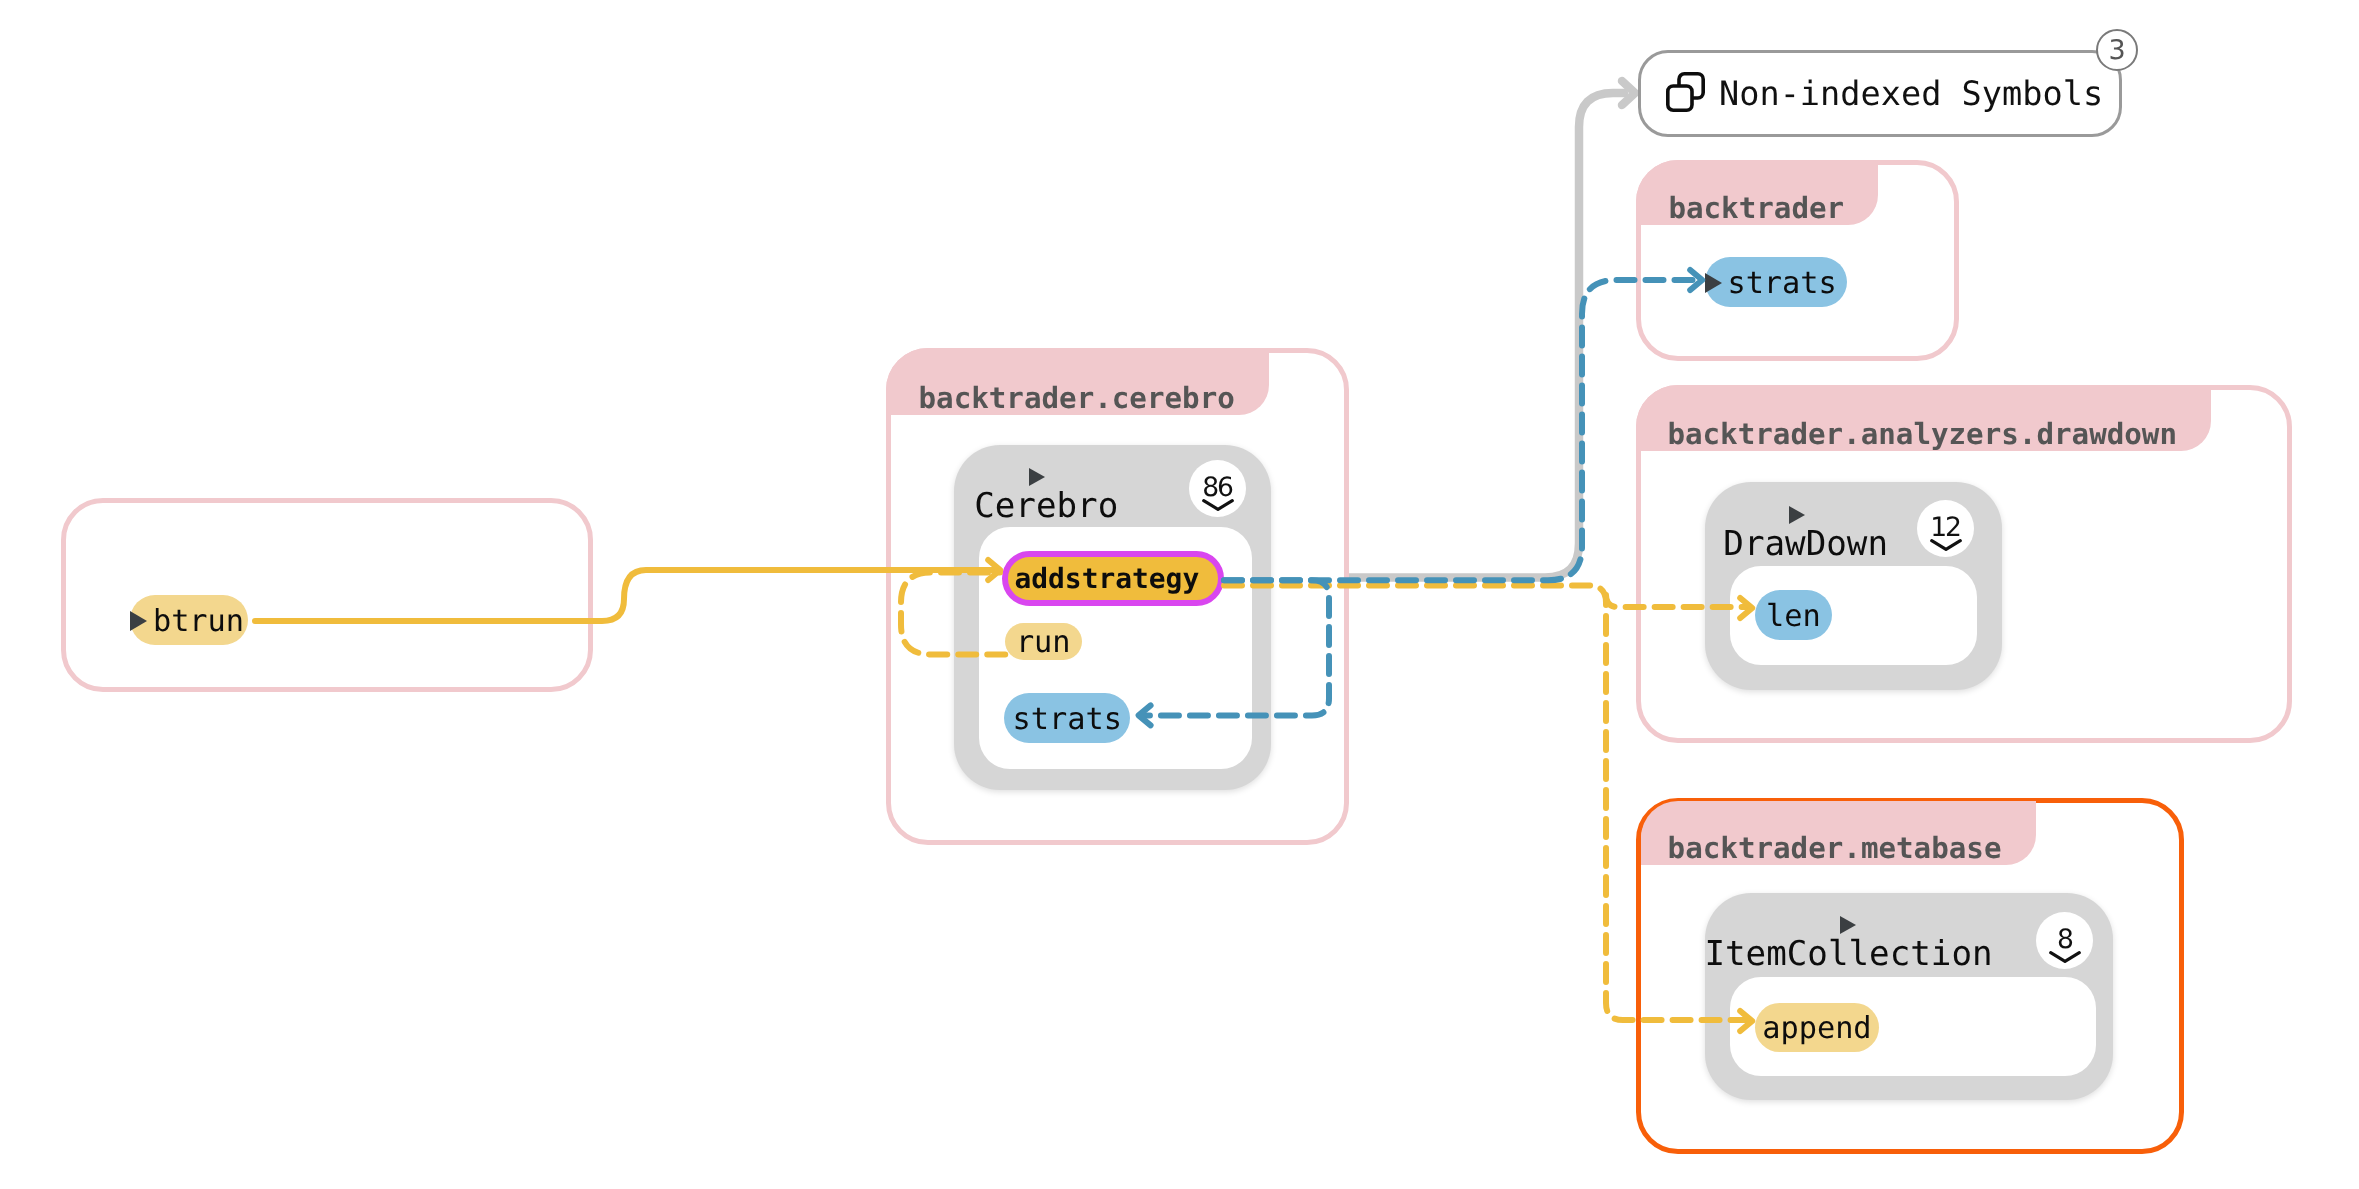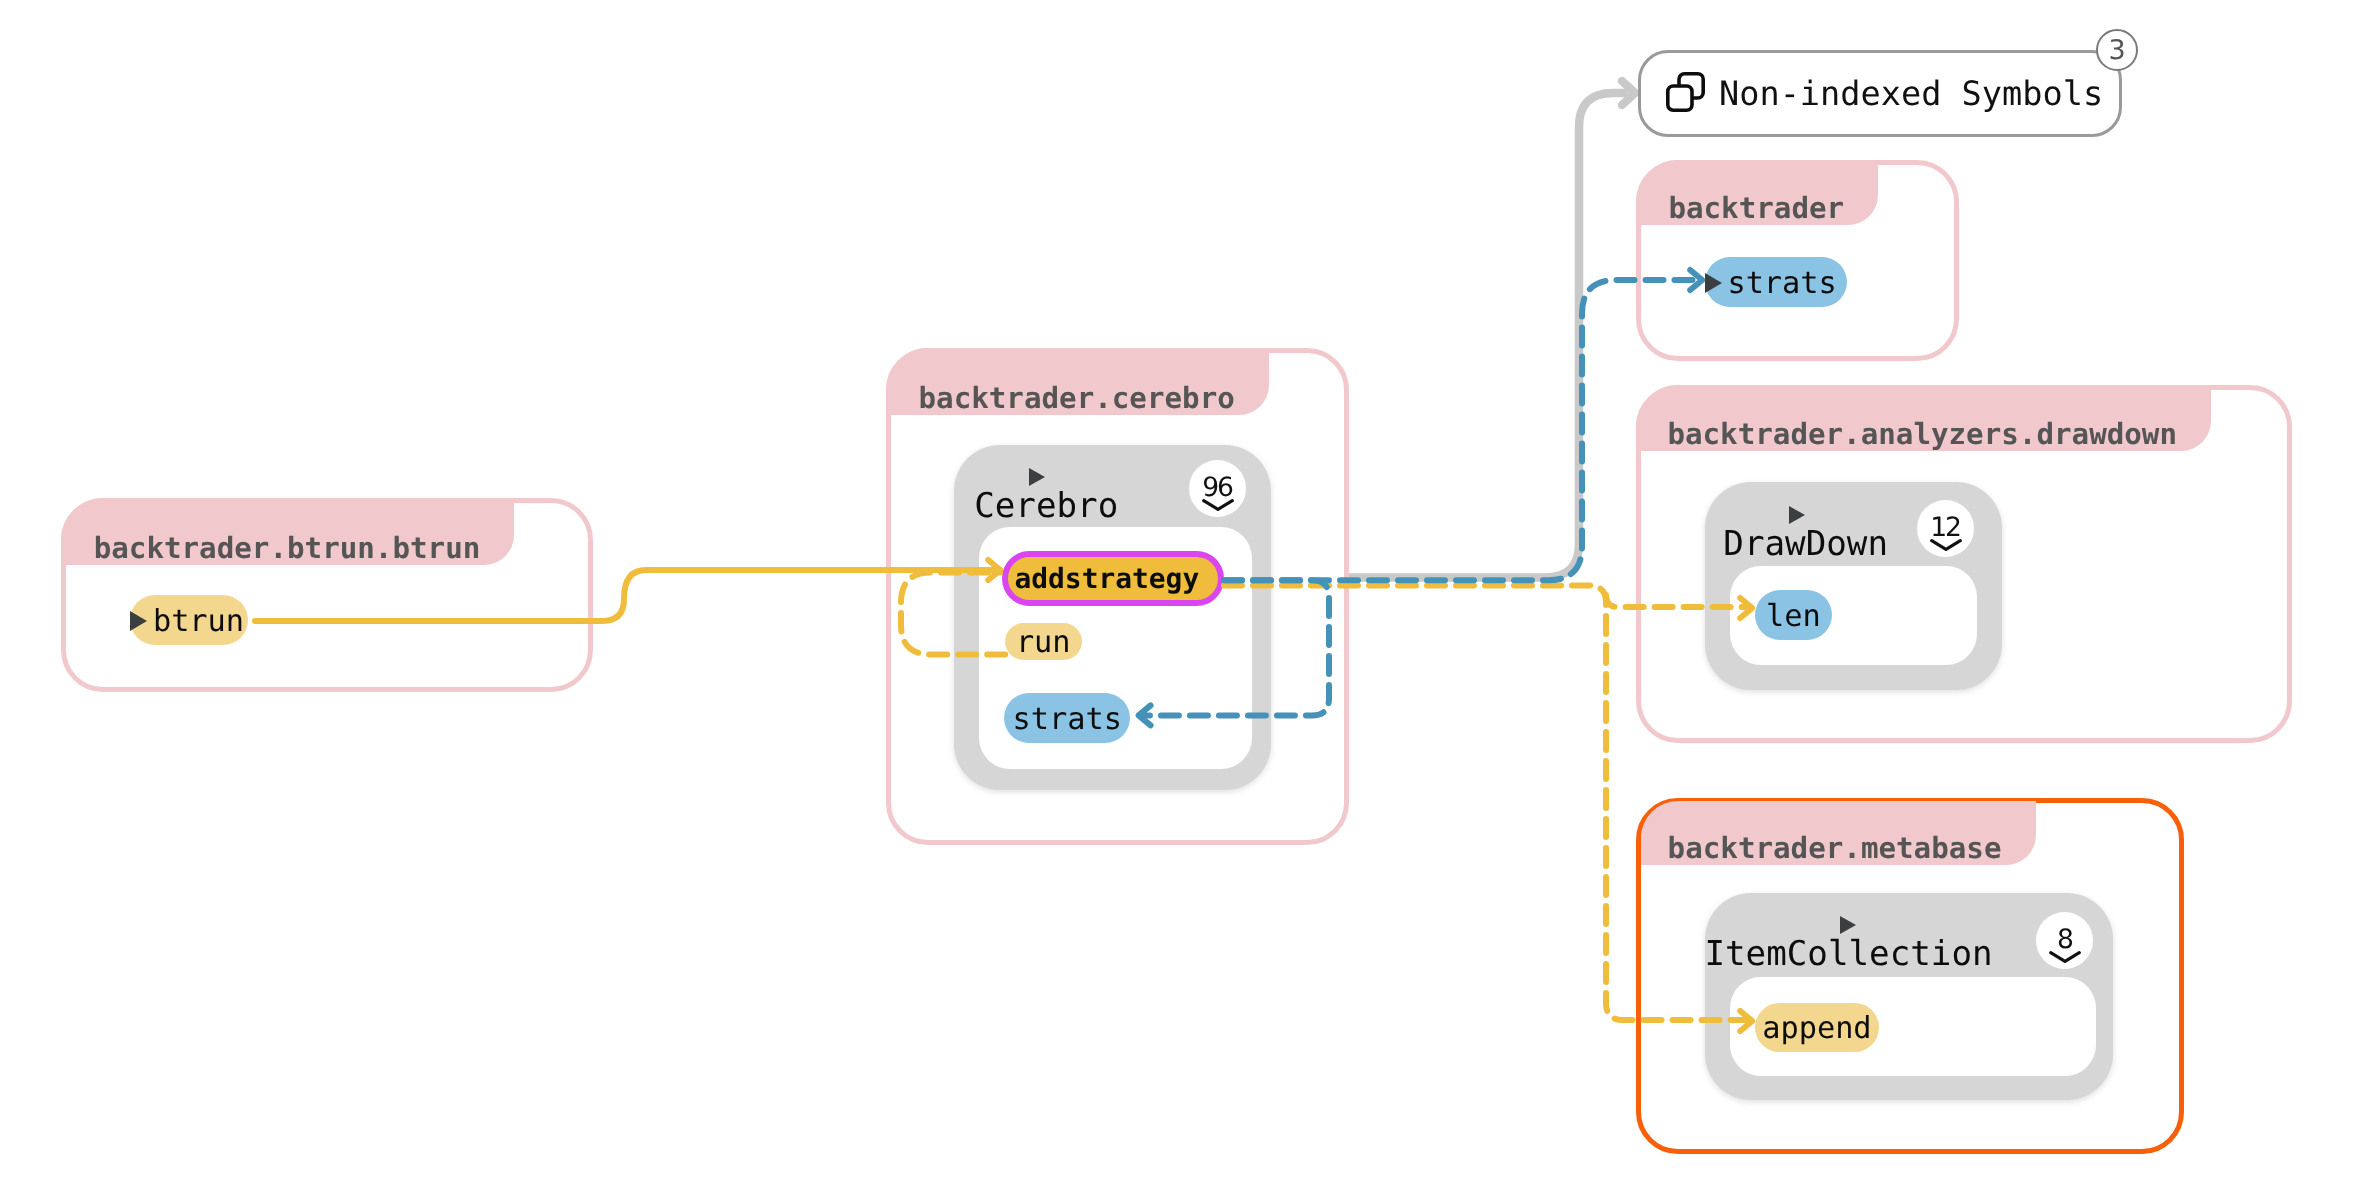--- a/index.html
+++ b/index.html
@@ -56,24 +56,20 @@
 <div id="stage">
 
   <svg class="edges" viewBox="0 0 2359 1189">
     <g fill="none" stroke-linecap="round" stroke-linejoin="round">
       <path d="M 1224 577.5 L 1545 577.5 Q 1579 577.5 1579 543.5 L 1579 127 Q 1579 93 1613 93 L 1624 93" stroke="#c9c9c9" stroke-width="8.5"></path>
       <path d="M 1622 81 L 1635 93 L 1622 105" stroke="#c9c9c9" stroke-width="8.5"></path>
     </g>
   </svg>
 
   <div class="module" style="left:61.2px;top:497.6px;width:531.9px;height:194.5px;"></div>
-  <div class="mod-head" style="left:61.2px;top:497.6px;width:452.9px;height:67px;padding-left:32.5px;
-              border-radius:42px 0 30px 0;">
-    <span class="mod-head-label">backtrader.btrun.btrun</span>
-  </div>
 
   <div class="module" style="left:886px;top:347.8px;width:463px;height:497.7px;"></div>
   <div class="mod-head" style="left:886px;top:347.8px;width:382.8px;height:66.8px;padding-left:32.5px;
               border-radius:42px 0 30px 0;">
     <span class="mod-head-label">backtrader.cerebro</span>
   </div>
 
   <div class="module" style="left:1635.9px;top:160.3px;width:323.4px;height:200.7px;"></div>
   <div class="mod-head" style="left:1635.9px;top:160.3px;width:242.6px;height:64.5px;padding-left:32.5px;
               border-radius:42px 0 30px 0;">
@@ -91,21 +87,21 @@
               border-radius:37px 0 30px 0;">
     <span class="mod-head-label">backtrader.metabase</span>
   </div>
 
   <div class="klass" style="left:954.2px;top:444.8px;width:316.4px;height:345px;"></div>
   <div class="klass-head" style="left:956.2px;top:464.8px;height:54px;">
     <span class="tri" style="border-width:9.85px 0 9.85px 16.4px;border-color:transparent transparent transparent #3b3f42;margin-top:3px;"></span>
     <span class="klass-label" style="margin-left:18px;">Cerebro</span>
   </div>
   <div class="klass-badge" style="left:1189px;top:460px;">
-    <span class="klass-badge-num">96</span>
+    <span class="klass-badge-num">86</span>
     <svg class="klass-badge-chev" width="32" height="12" viewBox="0 0 32 12">
       <path d="M1.7 1.7 L16 10.3 L30.3 1.7" fill="none" stroke="#111" stroke-width="3.2" stroke-linecap="round" stroke-linejoin="round"></path>
       </svg>
   </div>
   <div class="klass-inner" style="left:979px;top:527.1px;width:273.3px;height:241.8px;"></div>
 
   <div class="klass" style="left:1704.8px;top:482.2px;width:297.5px;height:207.6px;"></div>
   <div class="klass-head" style="left:1705.3px;top:503px;height:54px;">
     <span class="tri" style="border-width:9.85px 0 9.85px 16.4px;border-color:transparent transparent transparent #3b3f42;margin-top:3px;"></span>
     <span class="klass-label" style="margin-left:18px;">DrawDown</span>

